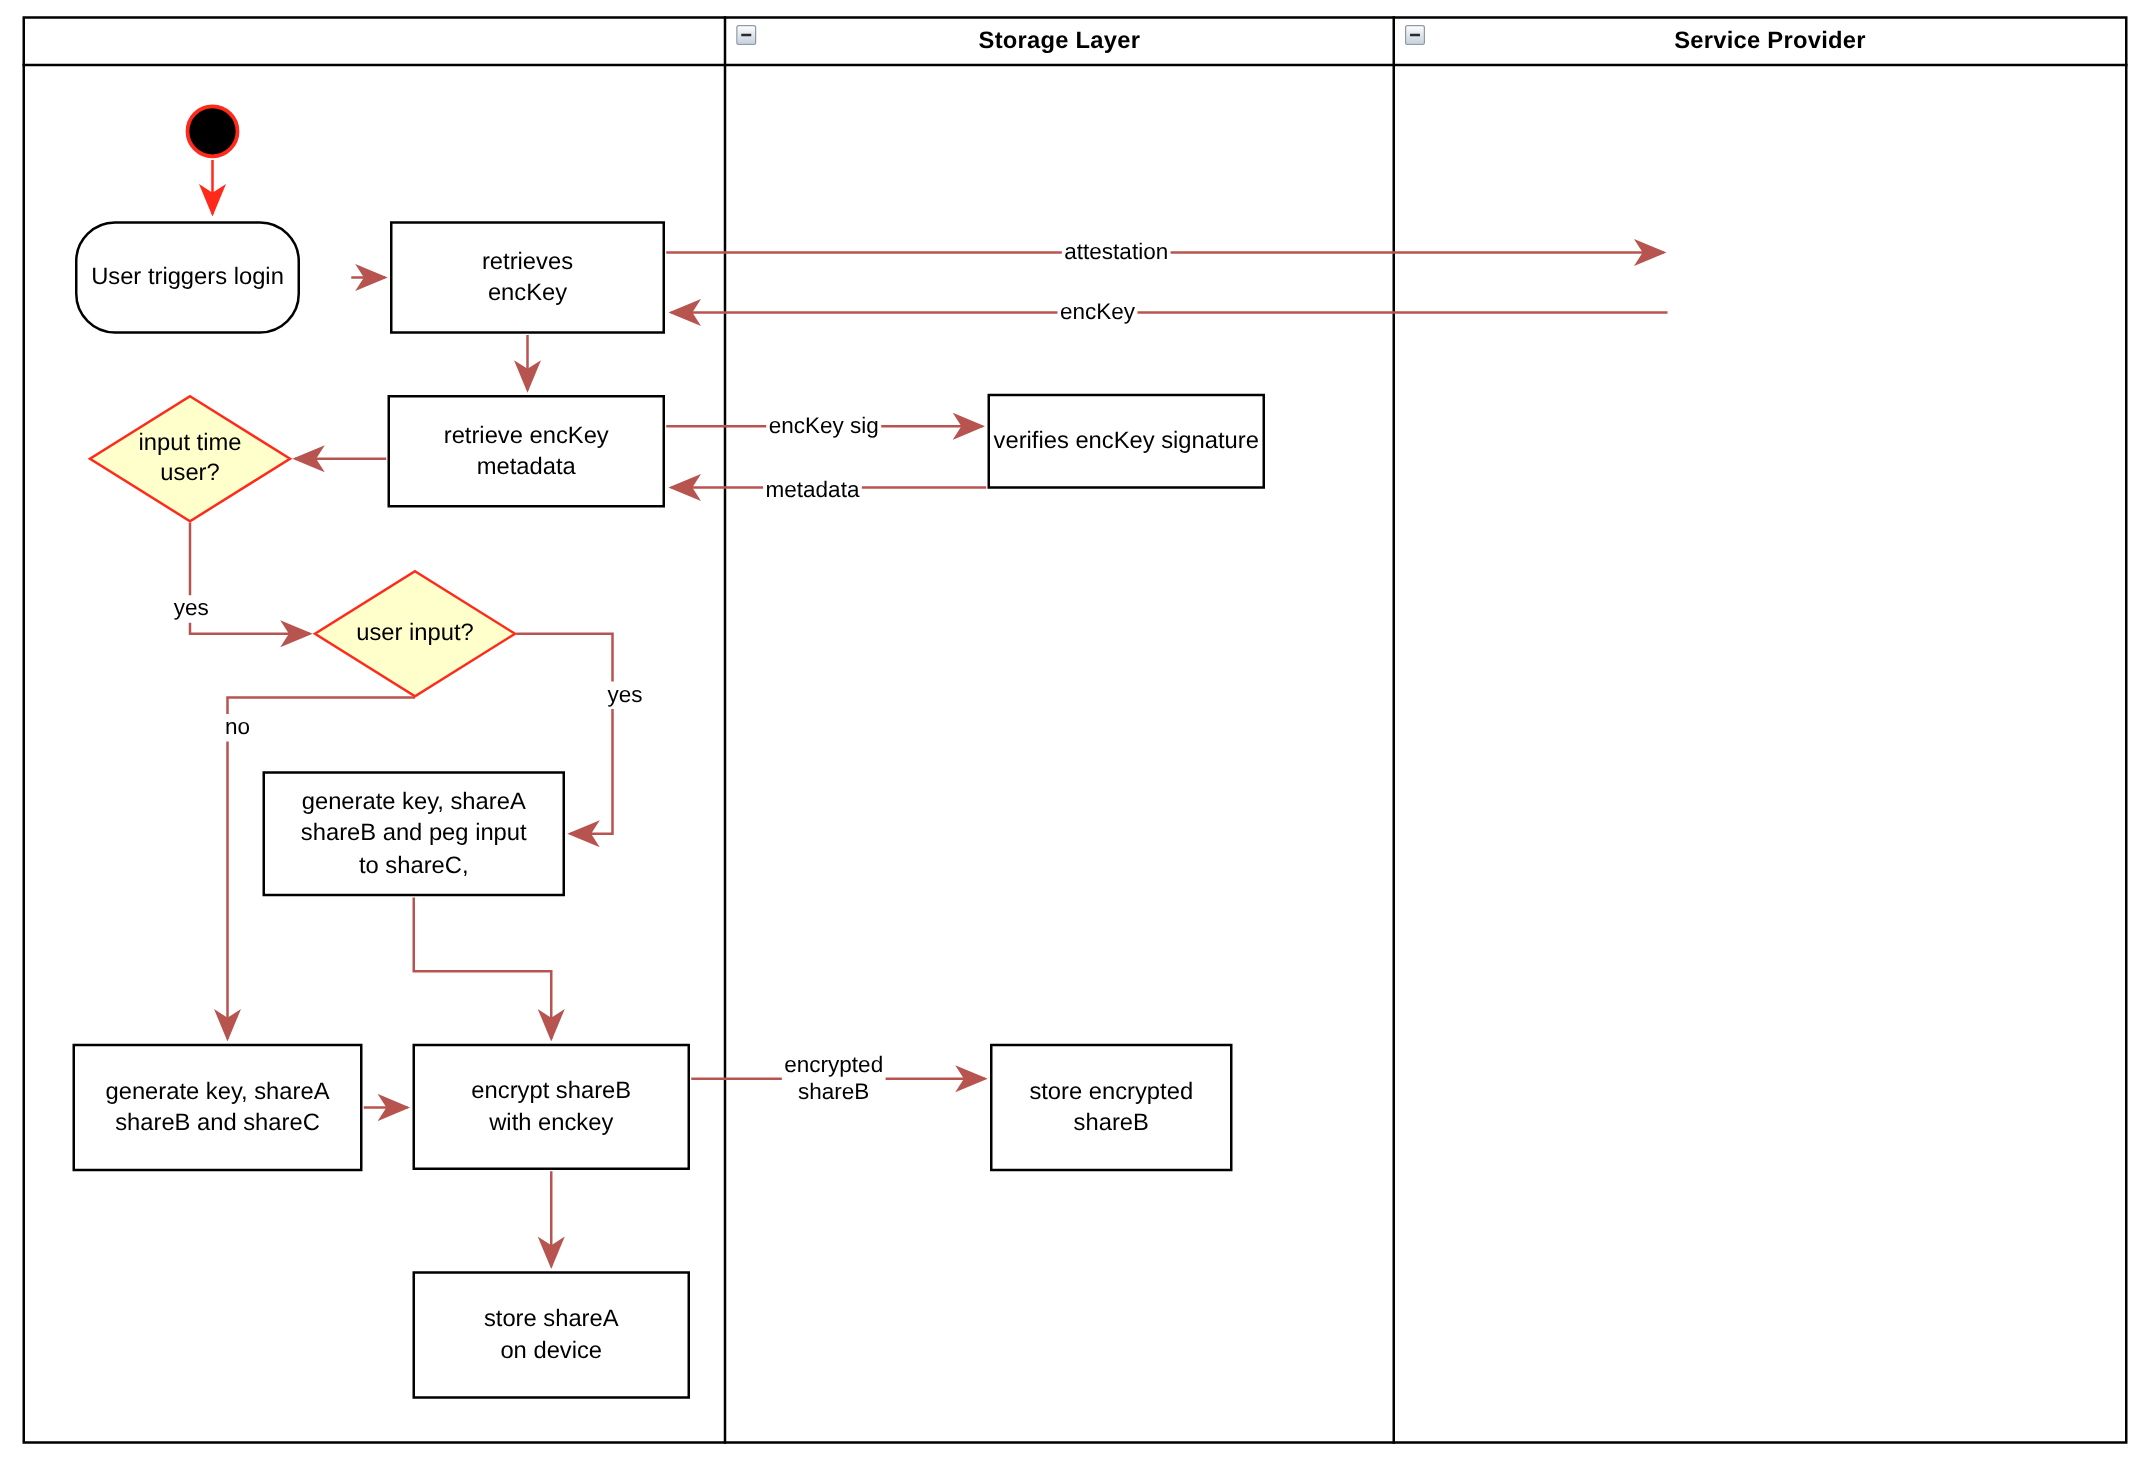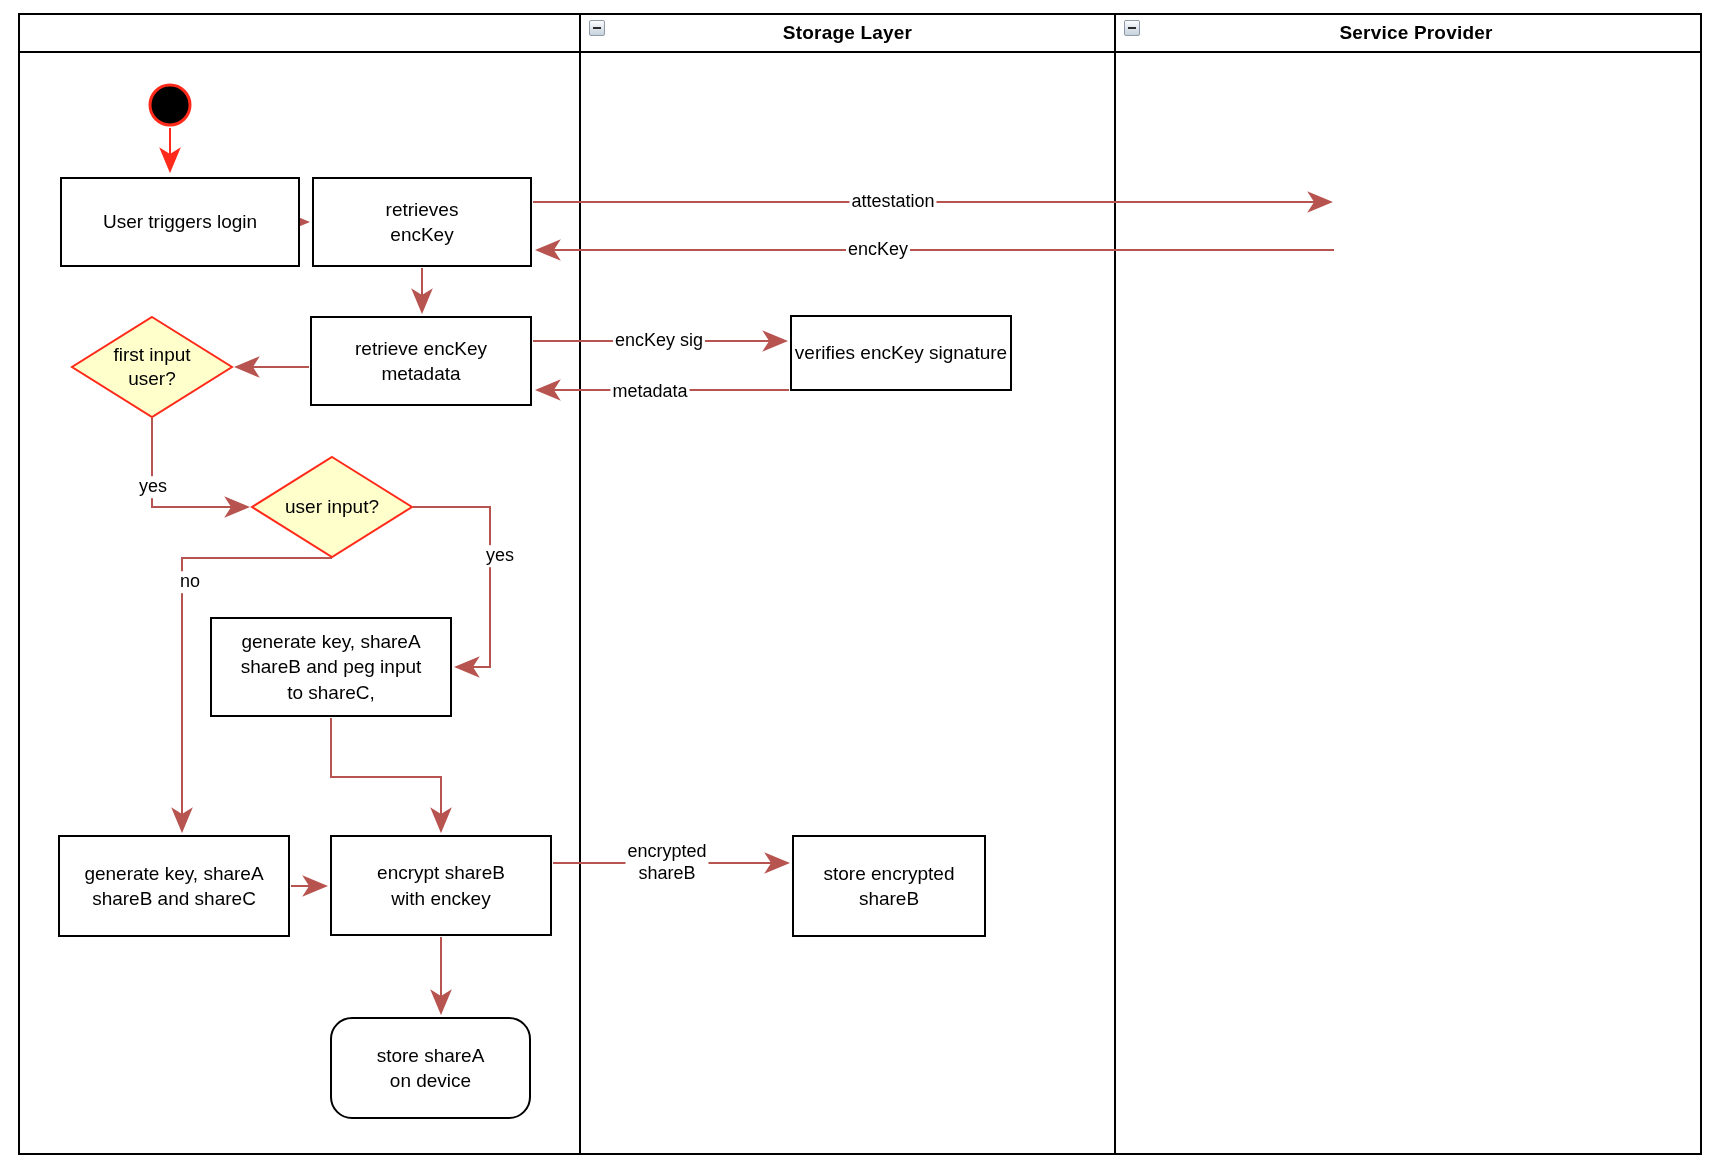--- a/index.html
+++ b/index.html
@@ -77,21 +77,21 @@
       <path d="M553,863 H788" marker-end="url(#ah)"></path>
       <path d="M441,937 V1013" marker-end="url(#ah)"></path>
     </g>
 
     <circle cx="170" cy="105" r="20" fill="#000000" stroke="#ff2a1a" stroke-width="3"></circle>
 
     <polygon points="152,317 232,367 152,417 72,367" fill="#ffffcc" stroke="#ff2a1a" stroke-width="2"></polygon>
     <polygon points="332,457 412,507 332,557 252,507" fill="#ffffcc" stroke="#ff2a1a" stroke-width="2"></polygon>
   </svg>
 
-  <div class="node" style="left:60px;top:177px;width:240px;height:90px;">
+  <div class="node" style="left:60px;top:177px;width:180px;height:90px;border-radius:32px;">
     <span class="nline">User triggers login</span>
   </div>
 
   <div class="node" style="left:312px;top:177px;width:220px;height:90px;">
     <span class="nline">retrieves</span>
     <span class="nline">encKey</span>
   </div>
 
 
   <div class="node" style="left:310px;top:316px;width:222px;height:90px;">
@@ -117,27 +117,27 @@
   <div class="node" style="left:330px;top:835px;width:222px;height:101px;">
     <span class="nline">encrypt shareB</span>
     <span class="nline">with enckey</span>
   </div>
 
   <div class="node" style="left:792px;top:835px;width:194px;height:102px;">
     <span class="nline">store encrypted</span>
     <span class="nline">shareB</span>
   </div>
 
-  <div class="node" style="left:330px;top:1017px;width:201px;height:102px;border-radius:22px;">
+  <div class="node" style="left:330px;top:1017px;width:222px;height:102px;">
     <span class="nline">store shareA</span>
     <span class="nline">on device</span>
   </div>
 
   <div class="dlabel" style="left:152px;top:367px;">
-    <div>first input</div>
+    <div>input time</div>
     <div>user?</div>
   </div>
   <div class="dlabel" style="left:332px;top:507px;">
     <div>user input?</div>
   </div>
 
   <div class="elabel" style="left:893px;top:202px;">attestation</div>
   <div class="elabel" style="left:878px;top:250px;">encKey</div>
   <div class="elabel" style="left:659px;top:341px;">encKey sig</div>
   <div class="elabel" style="left:650px;top:392px;">metadata</div>

